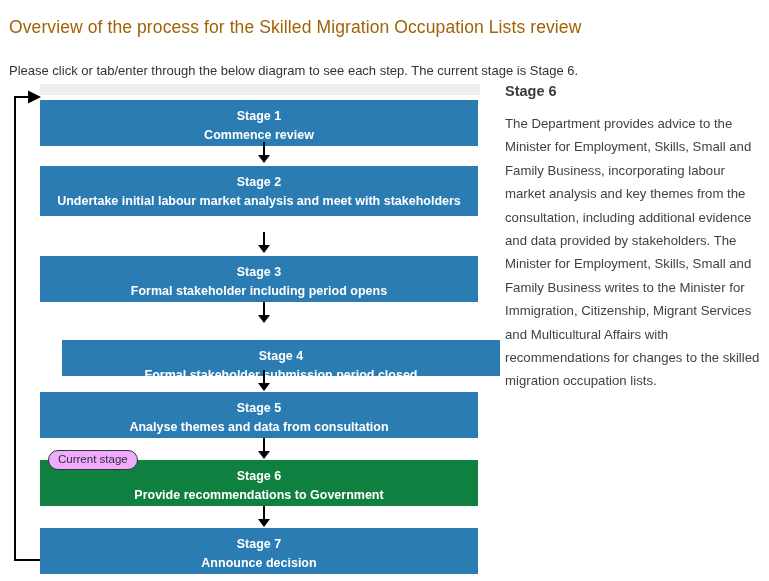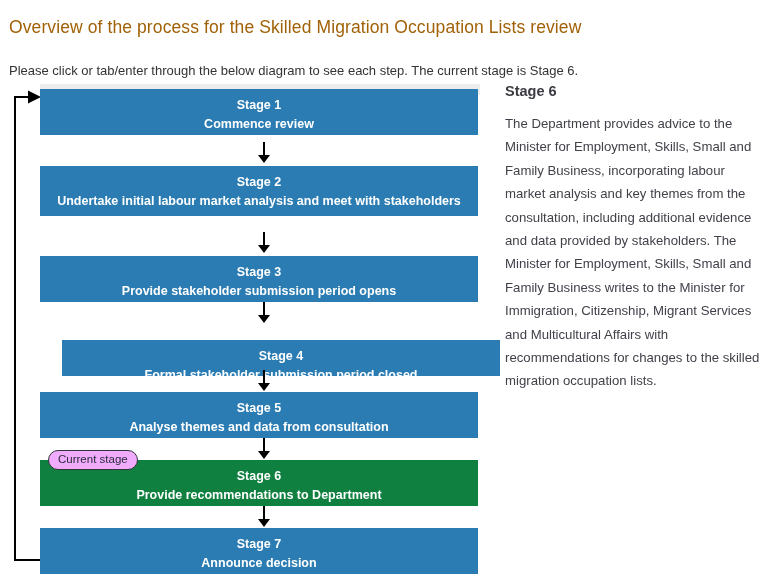--- a/index.html
+++ b/index.html
@@ -160,41 +160,41 @@
 
 <div id="diagram">
 
   <div id="scroll-track"></div>
 
   <svg id="loop" viewBox="0 0 60 497" width="60" height="497">
     <path d="M 40 476 L 15 476 L 15 13 L 28 13" fill="none" stroke="#000000" stroke-width="2"></path>
     <polygon points="28,6.5 41,13 28,19.5" fill="#000000"></polygon>
   </svg>
 
-  <div class="stage-box" style="top:5px; height:46px;text-align:center;">
+  <div class="stage-box" style="top:16px; height:46px;text-align:center;">
     <span class="stage-num">Stage 1</span>
     <span class="stage-label">Commence review</span>
   </div>
   <div class="connector" style="top:58px; height:22px;">
     <div class="shaft" style="height:14px;"></div>
     <div class="head" style="top:13px;"></div>
   </div>
 
   <div class="stage-box" style="top:82px; height:50px;">
     <span class="stage-num">Stage 2</span>
     <span class="stage-label">Undertake initial labour market analysis and meet with stakeholders</span>
   </div>
   <div class="connector" style="top:148px; height:22px;">
     <div class="shaft" style="height:14px;"></div>
     <div class="head" style="top:13px;"></div>
   </div>
 
   <div class="stage-box" style="top:172px; height:46px;">
     <span class="stage-num">Stage 3</span>
-    <span class="stage-label">Provide stakeholder submission period opens</span>
+    <span class="stage-label">Formal stakeholder including period opens</span>
   </div>
   <div class="connector" style="top:218px; height:22px;">
     <div class="shaft" style="height:14px;"></div>
     <div class="head" style="top:13px;"></div>
   </div>
 
   <div class="stage-box" style="top:256px; height:36px;margin-left:22px;">
     <span class="stage-num">Stage 4</span>
     <span class="stage-label">Formal stakeholder submission period closed</span>
   </div>
@@ -207,21 +207,21 @@
     <span class="stage-num">Stage 5</span>
     <span class="stage-label">Analyse themes and data from consultation</span>
   </div>
   <div class="connector" style="top:354px; height:22px;">
     <div class="shaft" style="height:14px;"></div>
     <div class="head" style="top:13px;"></div>
   </div>
 
   <div class="stage-box current" style="top:376px; height:46px;">
     <span class="stage-num">Stage 6</span>
-    <span class="stage-label">Provide recommendations to Department</span>
+    <span class="stage-label">Provide recommendations to Government</span>
   </div>
   <div class="connector" style="top:422px; height:22px;">
     <div class="shaft" style="height:14px;"></div>
     <div class="head" style="top:13px;"></div>
   </div>
 
   <div class="stage-box" style="top:444px; height:46px;">
     <span class="stage-num">Stage 7</span>
     <span class="stage-label">Announce decision</span>
   </div>

